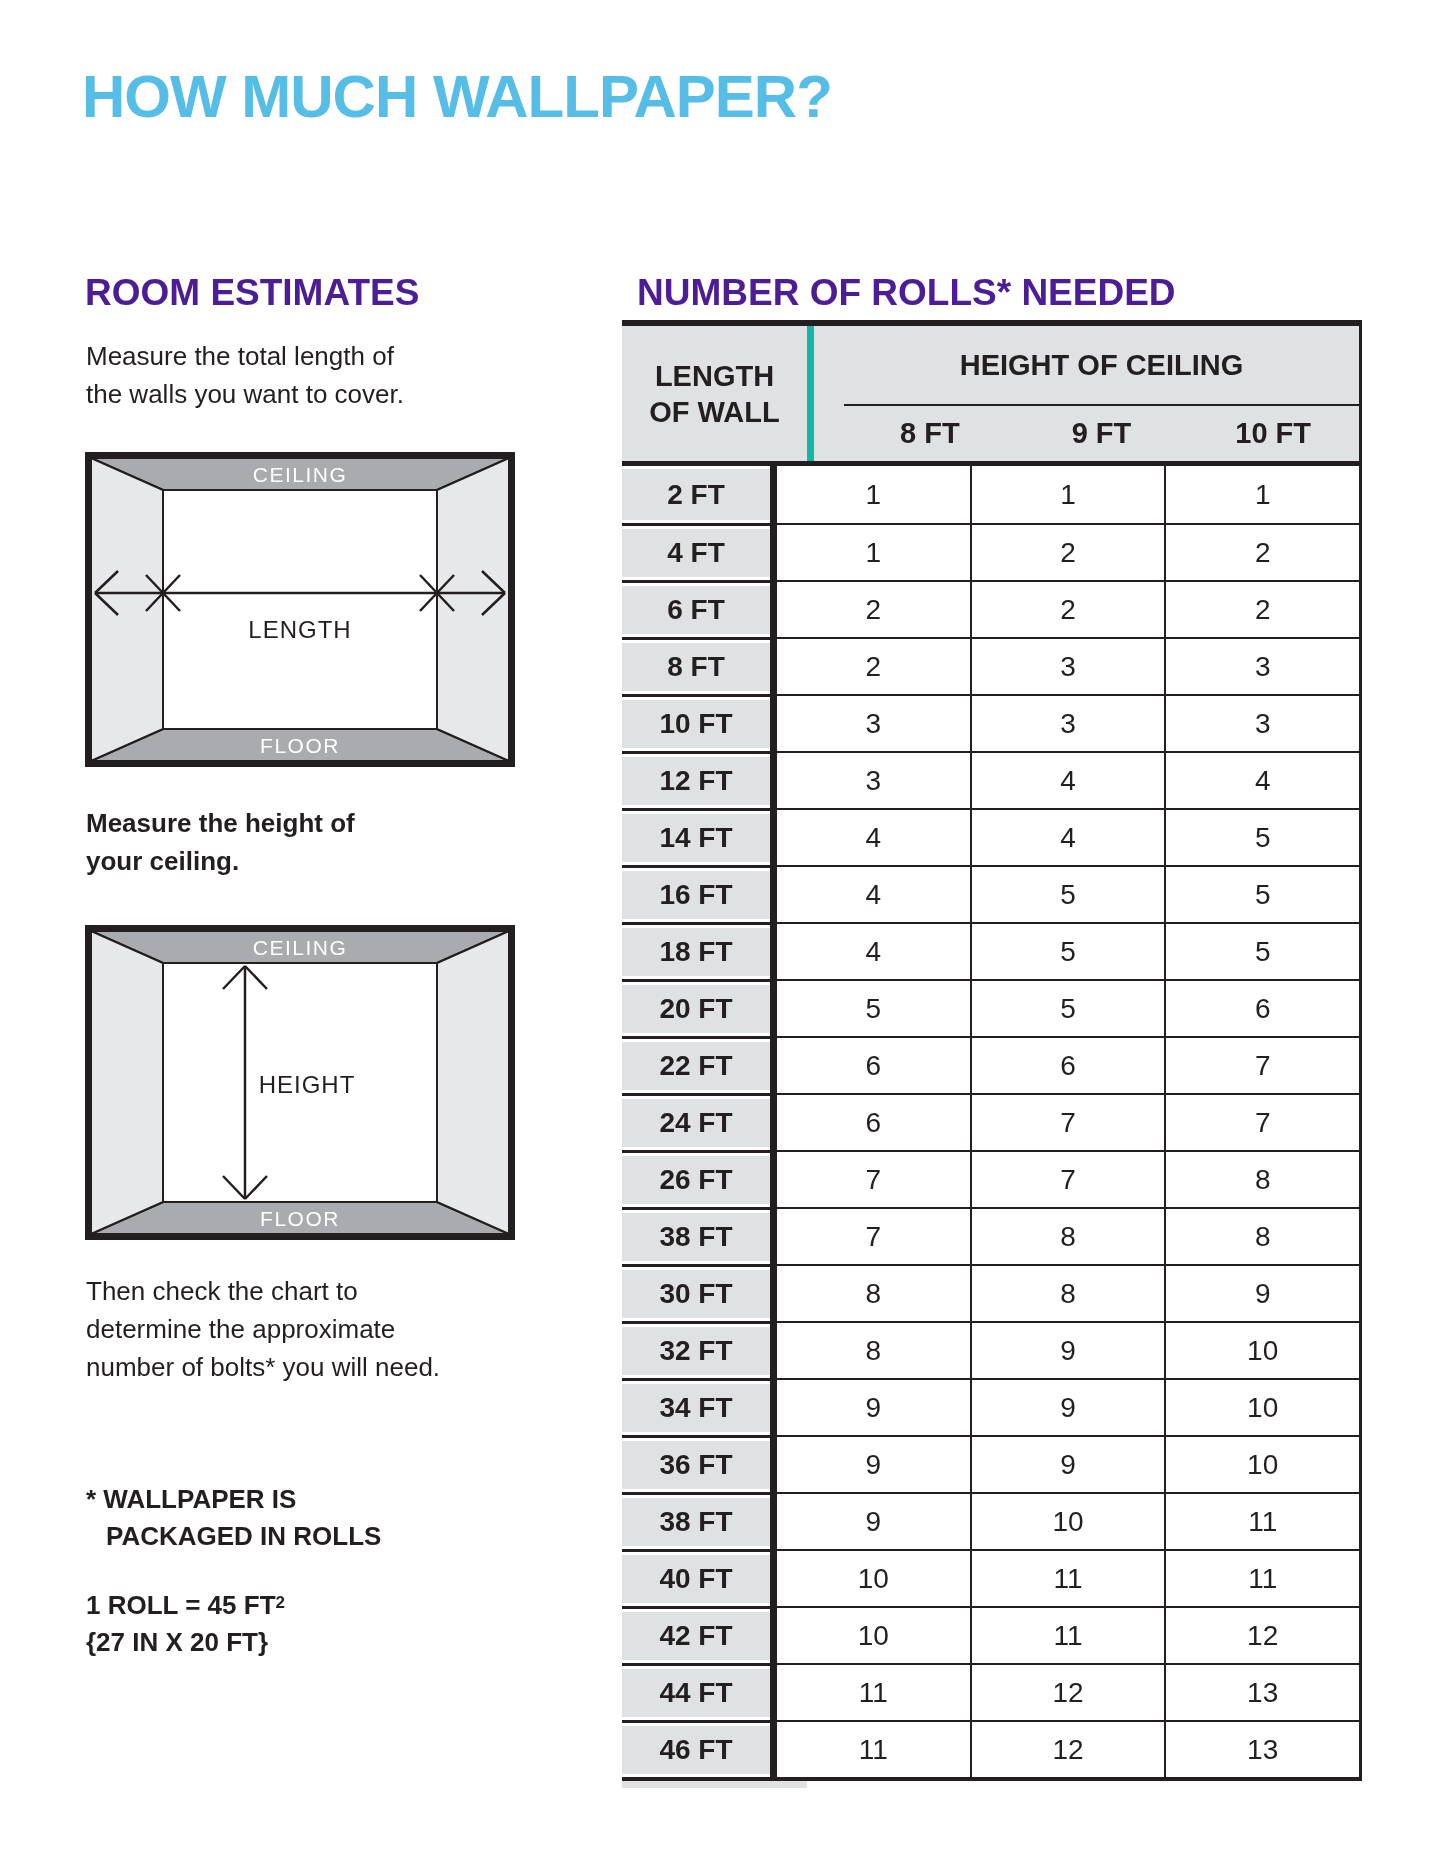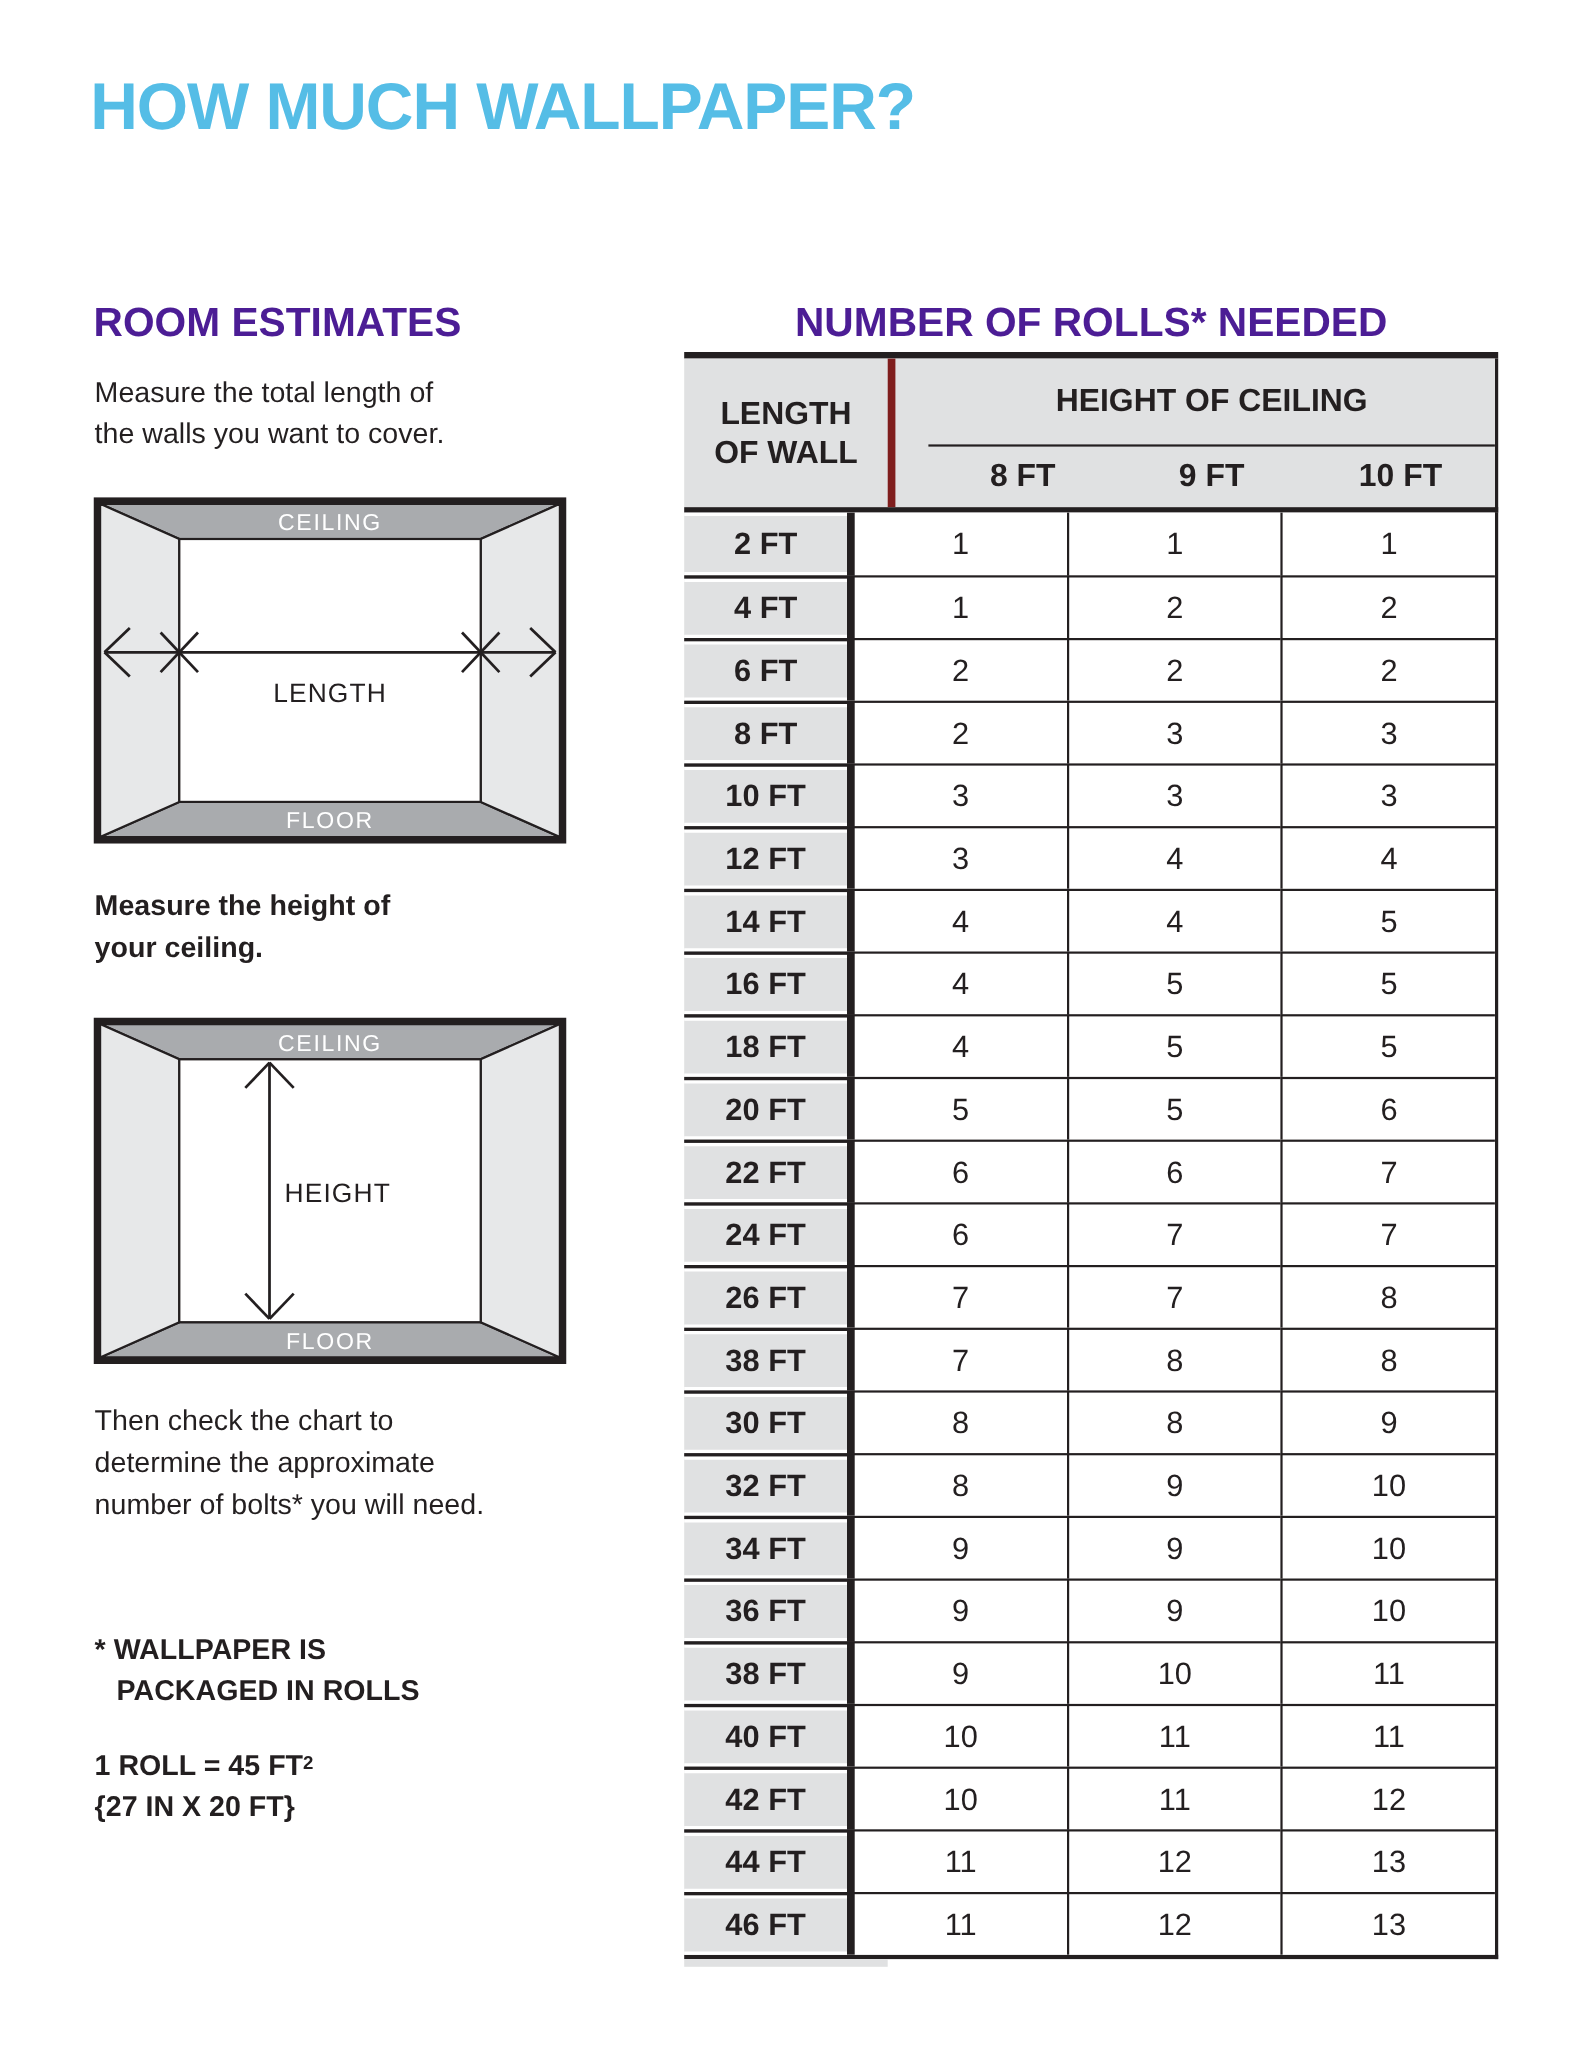--- a/index.html
+++ b/index.html
@@ -10,21 +10,21 @@
   .page-title {
     position:absolute; left:82px; top:62px;
     font-size:60px; font-weight:700; letter-spacing:-1px; color:#55BDE6;
     white-space:nowrap;
   }
   .section-heading {
     position:absolute; top:273px; font-size:37px; font-weight:700; color:#4c1d95;
     line-height:1.1; white-space:nowrap;
   }
   #room-estimates-heading { left:85px; }
-  #rolls-heading { left:622px; width:740px; text-align:center; }
+  #rolls-heading { left:637px; width:740px; text-align:left; }
   .body-para {
     position:absolute; left:86px; font-size:26px; line-height:38px; color:#231F20;
   }
   #para-length { top:337px; }
   #para-height { top:804px;font-weight:bold; }
   #para-chart  { top:1272px; }
   .footnote-block {
     position:absolute; left:86px; top:1481px;
     font-size:26px; font-weight:700; line-height:37px;
   }
@@ -54,21 +54,21 @@
     border-top:6px solid #231F20; box-sizing:border-box;
   }
   .thead {
     display:flex; border-right:3px solid #231F20; border-bottom:5px solid #231F20;
   }
   .corner-header {
     width:185px; box-sizing:border-box; background:#E0E1E2;
     display:flex; flex-direction:column; align-items:center; justify-content:center;
     font-size:29px; font-weight:700; line-height:36px; text-align:center;
   }
-  .head-right { flex:1; border-left:7px solid #7f1d1d; background:#E0E1E2;padding-left:30px; }
+  .head-right { flex:1; border-left:7px solid #14b8a6; background:#E0E1E2;padding-left:30px; }
   .span-header {
     height:80px; box-sizing:border-box; border-bottom:2px solid #231F20;
     display:flex; align-items:center; justify-content:center;
     font-size:29px; font-weight:700;
   }
   .sub-headers { display:flex; height:55px; }
   .sub-h {
     flex:1; display:flex; align-items:center; justify-content:center;
     font-size:29px; font-weight:700;
   }

